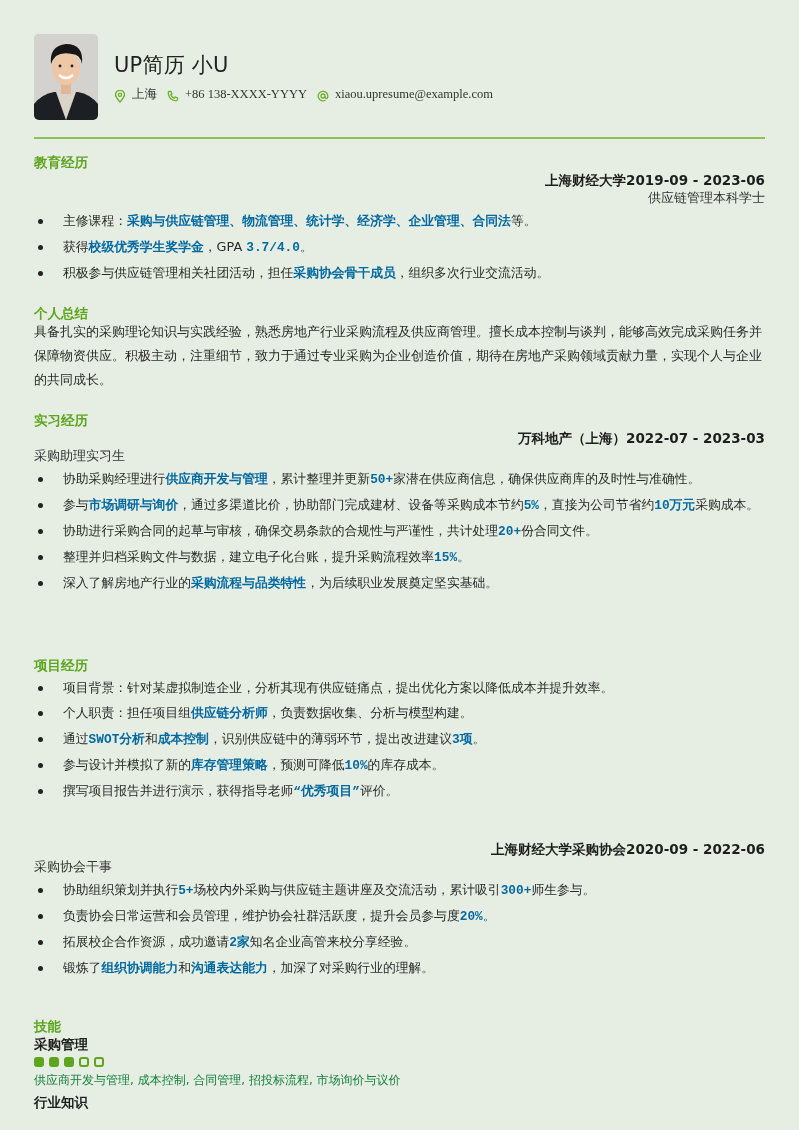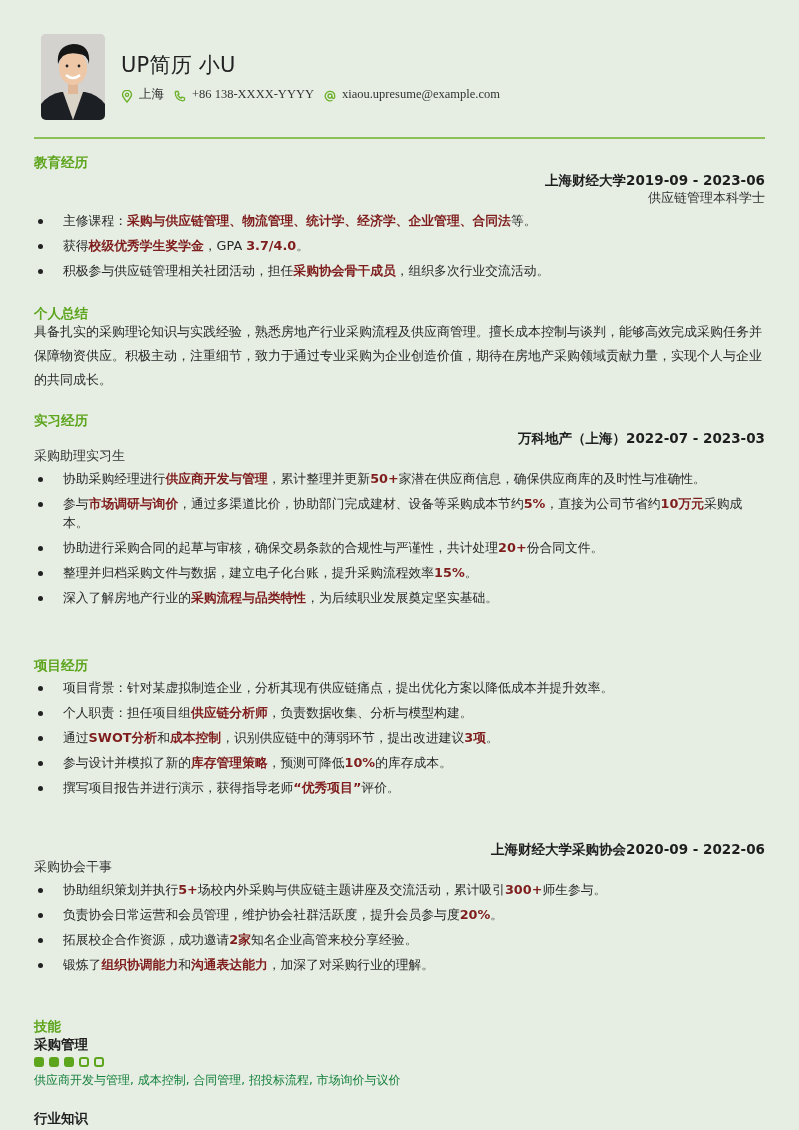--- a/index.html
+++ b/index.html
@@ -4,21 +4,21 @@
 <style>
   html, body { margin: 0; padding: 0; }
   body {
     width: 799px; height: 1130px; overflow: hidden;
     background: #e6eee3;
     font-family: "DejaVu Sans", "Liberation Sans", sans-serif;
     color: #222;
     position: relative;
   }
   .page { position: absolute; left: 34px; top: 0; width: 731px; }
-  .header { position: absolute; left: 7px; top: 34px; height: 86px; width: 731px; }
+  .header { position: absolute; left: 0; top: 34px; height: 86px; width: 731px; }
   .photo {
     position: absolute; left: 0; top: 0; width: 64px; height: 86px;
     border-radius: 5px; overflow: hidden; background: #cfcfcc;
   }
   .name {
     position: absolute; left: 80px; top: 17px;
     font-size: 21px; font-weight: 500; color: #222; letter-spacing: 0.2px;
   }
   .contacts {
     position: absolute; left: 80px; top: 52px;
@@ -39,21 +39,21 @@
   .sub { font-size: 13px; color: #333; line-height: 18px; }
   ul.bullets { list-style: none; margin: 4px 0 0 0; padding: 0; }
   ul.bullets li {
     position: relative; padding-left: 29px;
     font-size: 12.8px; color: #2a2a2a; line-height: 19px; margin-bottom: 6px;
   }
   ul.bullets li::before {
     content: ""; position: absolute; left: 4px; top: 8px;
     width: 5px; height: 5px; border-radius: 50%; background: #222;
   }
-  ul.bullets li b { font-weight: bold; color: #7f1d1d; }
+  ul.bullets li b { font-weight: bold; color: #0369a1; font-family: Liberation Mono, monospace; }
   .para { font-size: 13px; color: #2a2a2a; line-height: 24px; }
   .dots { display: flex; margin-top: 4px; }
   .dot {
     width: 10px; height: 10px; border-radius: 3px; margin-right: 5px;
     box-sizing: border-box;
   }
   .dot.full { background: #5ea51e; }
   .dot.empty { border: 2px solid #5ea51e; background: transparent; }
   .skill-desc { font-size: 12px; color: #15803d; line-height: 18px; margin-top: 4px; }
   .skill-name { font-size: 13.5px; font-weight: bold; color: #1e1e1e; line-height: 18px; }
@@ -171,16 +171,16 @@
     <div class="sec-title">技能</div>
     <div class="skill-name">采购管理</div>
     <div class="dots">
         <span class="dot full"></span>
         <span class="dot full"></span>
         <span class="dot full"></span>
         <span class="dot empty"></span>
         <span class="dot empty"></span>
       </div>
     <div class="skill-desc">供应商开发与管理, 成本控制, 合同管理, 招投标流程, 市场询价与议价</div>
-    <div class="skill-name" style="margin-top:20px">行业知识</div>
+    <div class="skill-name" style="margin-top:4px">行业知识</div>
   </div>
 
 </div>
 
 </body></html>

